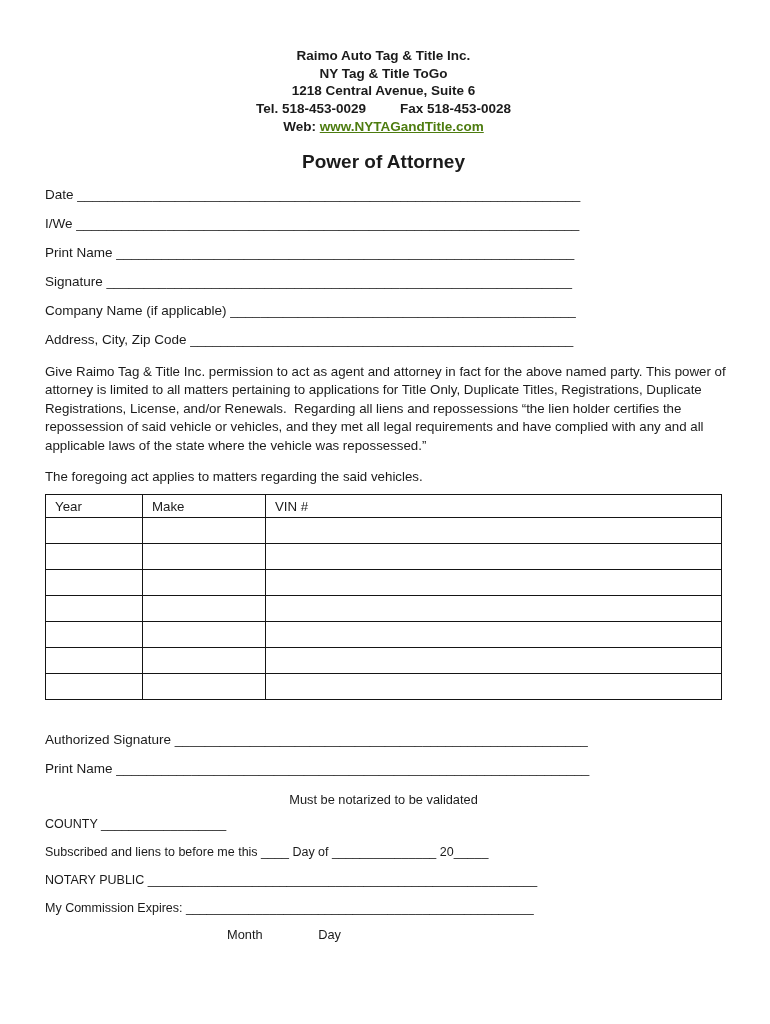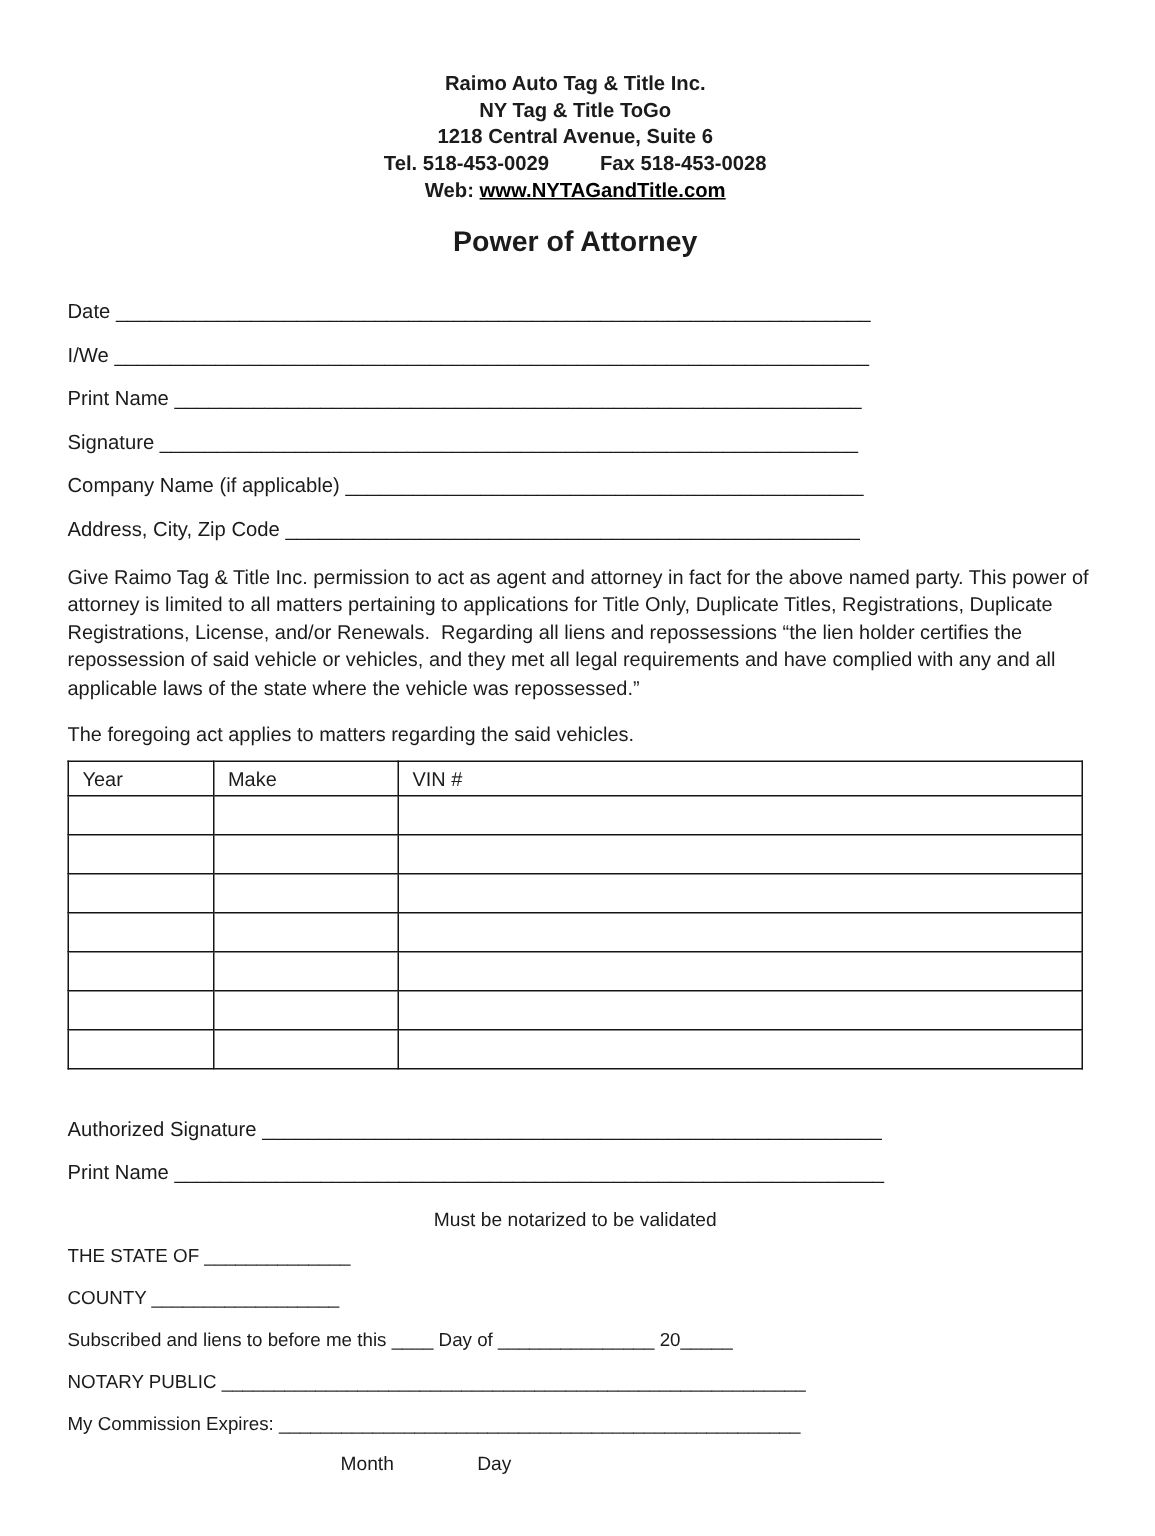--- a/index.html
+++ b/index.html
@@ -10,25 +10,25 @@
     box-sizing:border-box;
     padding:47px 48px 0 45px;
     overflow:hidden;
     font-family:"Liberation Sans","DejaVu Sans",sans-serif;
     color:#1b1b1b;
   }
   
   .header{text-align:center;font-weight:bold;font-size:13.5px;line-height:17.7px;}
   .header p{margin:0;white-space:pre-wrap;}
   .telfax .fax{margin-left:34px;}
-  .weblink{color:#000000;text-decoration:underline;cursor:pointer;}
+  .weblink{color:#4d7c0f;text-decoration:underline;cursor:pointer;}
   
   .doc-title{text-align:center;font-weight:bold;font-size:19px;margin-top:15px;}
   
-  .fields{margin-top:20px;}
+  .fields{margin-top:7px;}
   .field{font-size:13.5px;line-height:29px;white-space:nowrap;overflow:hidden;}
   .blank{letter-spacing:0;}
   
   .para{margin-top:9px;font-size:13.3px;line-height:18.6px;white-space:pre-wrap;width:682px;}
   .vehicles-note{margin-top:14px;font-size:13.3px;}
   
   table.vehicles{margin-top:10px;border-collapse:collapse;width:677px;table-layout:fixed;}
   table.vehicles th,table.vehicles td{border:1px solid #151515;font-weight:normal;text-align:left;padding:0 4px 0 9px;font-size:13.3px;}
   table.vehicles thead th{height:22px;}
   table.vehicles tbody td{height:25px;}
@@ -149,24 +149,20 @@
     </div>
     <div class="field">
       <span>Print Name</span>
       <span class="blank">_______________________________________________________________</span>
     </div>
     <div class="notice">Must be notarized to be validated</div>
   </div>
 
   <div class="notary">
     <div class="nline">
-      <span>THE STATE OF</span>
-      <span class="blank">______________</span>
-    </div>
-    <div class="nline">
       <span>COUNTY</span>
       <span class="blank">__________________</span>
     </div>
     <div class="nline">
       <span>Subscribed and liens to before me this</span>
       <span class="blank">____</span>
       <span>Day of</span>
       <span class="blank">_______________</span>
       <span>20</span><span class="blank">_____</span>
     </div>

